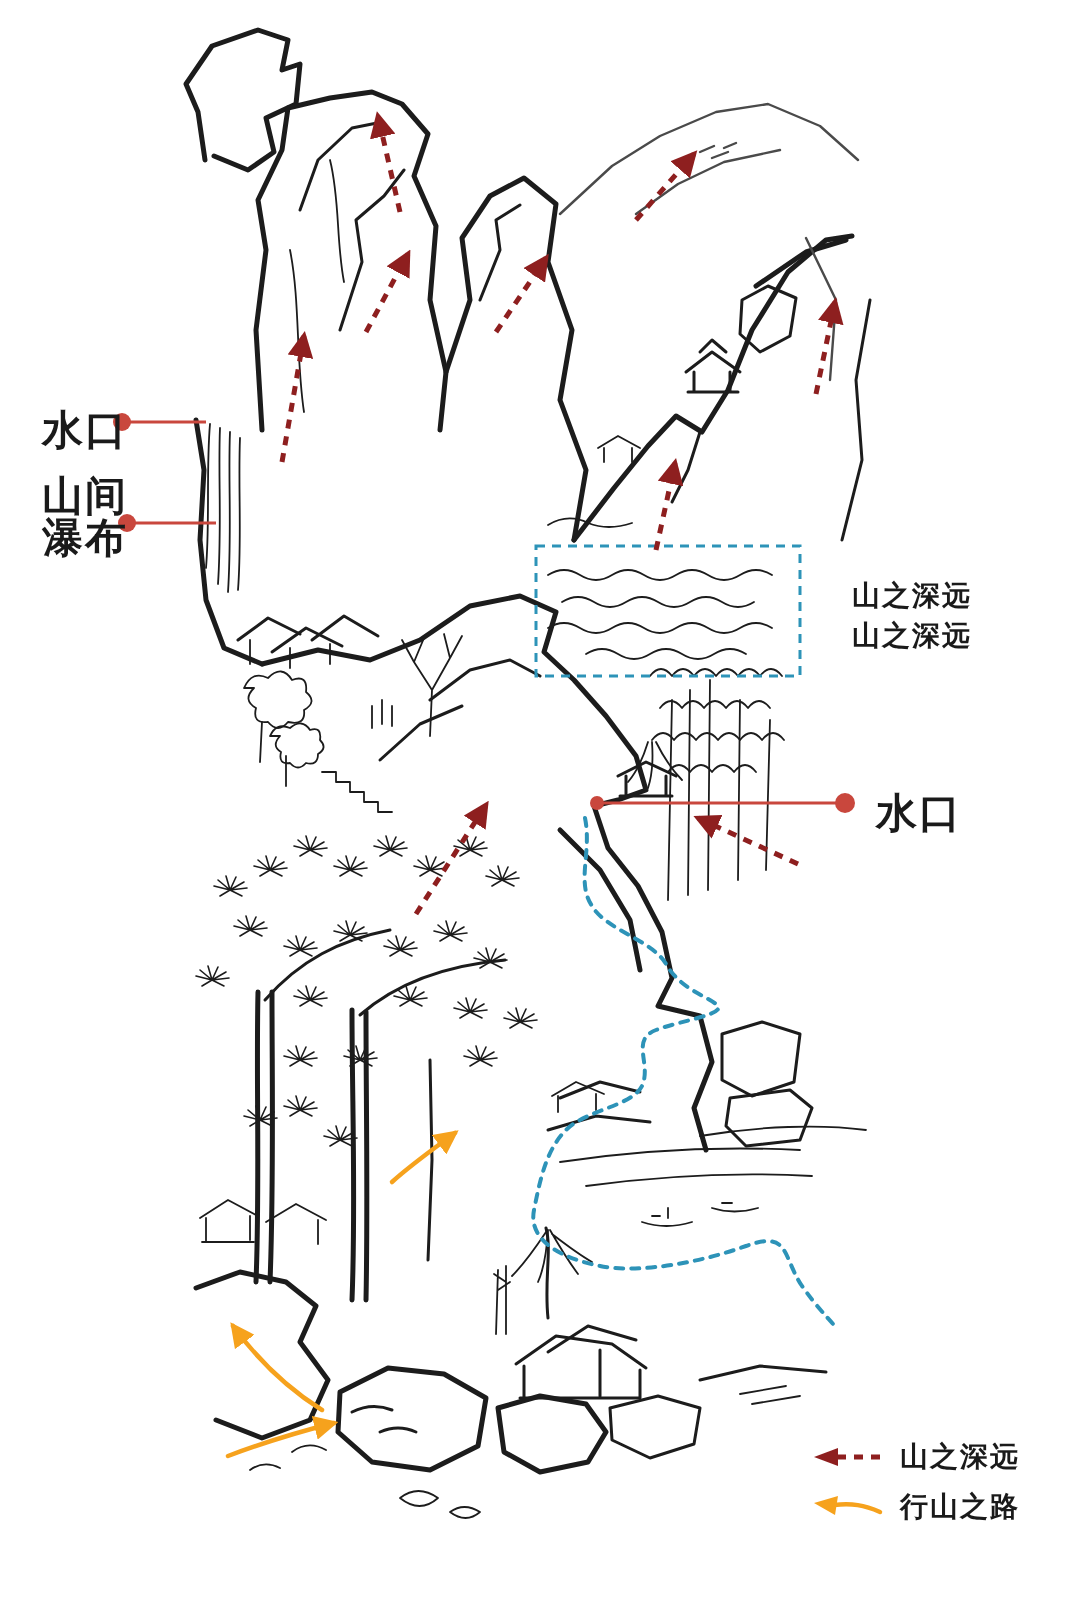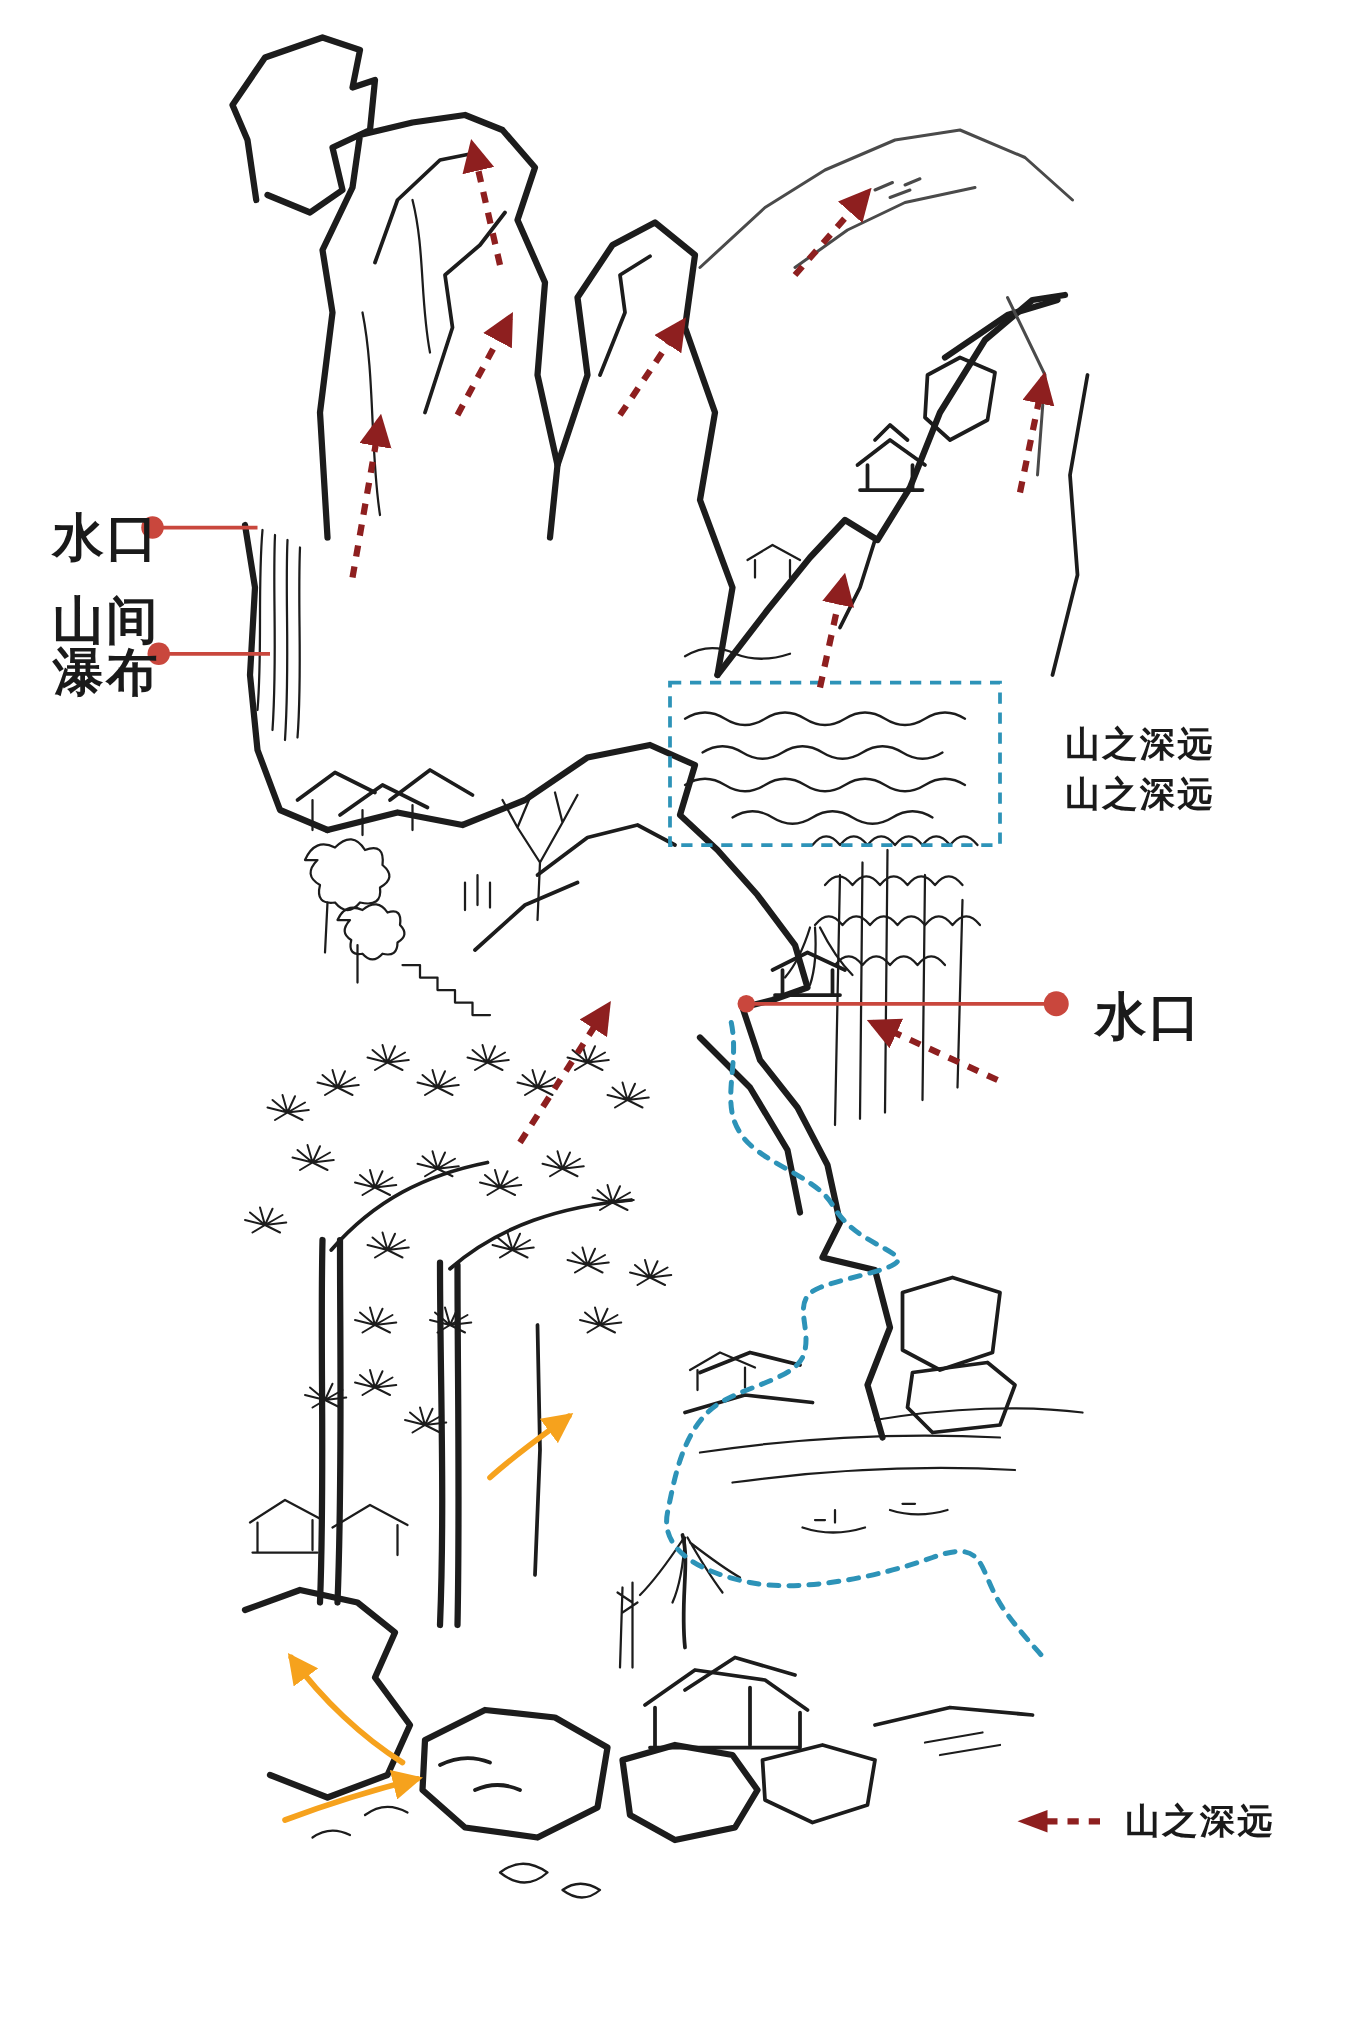--- a/index.html
+++ b/index.html
@@ -250,15 +250,22 @@
   <div class="lbl lbl-big" style="left:876px;top:786px;">水口</div>
 
   <div id="legend">
     <div class="legend-row">
       <svg class="legend-icon" width="80" height="26" viewBox="0 0 80 26">
         <line x1="74" y1="13" x2="28" y2="13" class="deep-arrow"></line>
         <polygon points="8,13 32,4 32,22" class="red-head"></polygon>
       </svg>
       <span class="legend-label">山之深远</span>
     </div>
+    <div class="legend-row">
+      <svg class="legend-icon" width="80" height="26" viewBox="0 0 80 26">
+        <path d="M74,18 C58,11 46,9 28,11" class="walk-arrow"></path>
+        <polygon points="8,9 32,2 29,21" class="orange-head"></polygon>
+      </svg>
+      <span class="legend-label">行山之路</span>
+    </div>
   </div>
 
 </div>
 
 </body></html>

